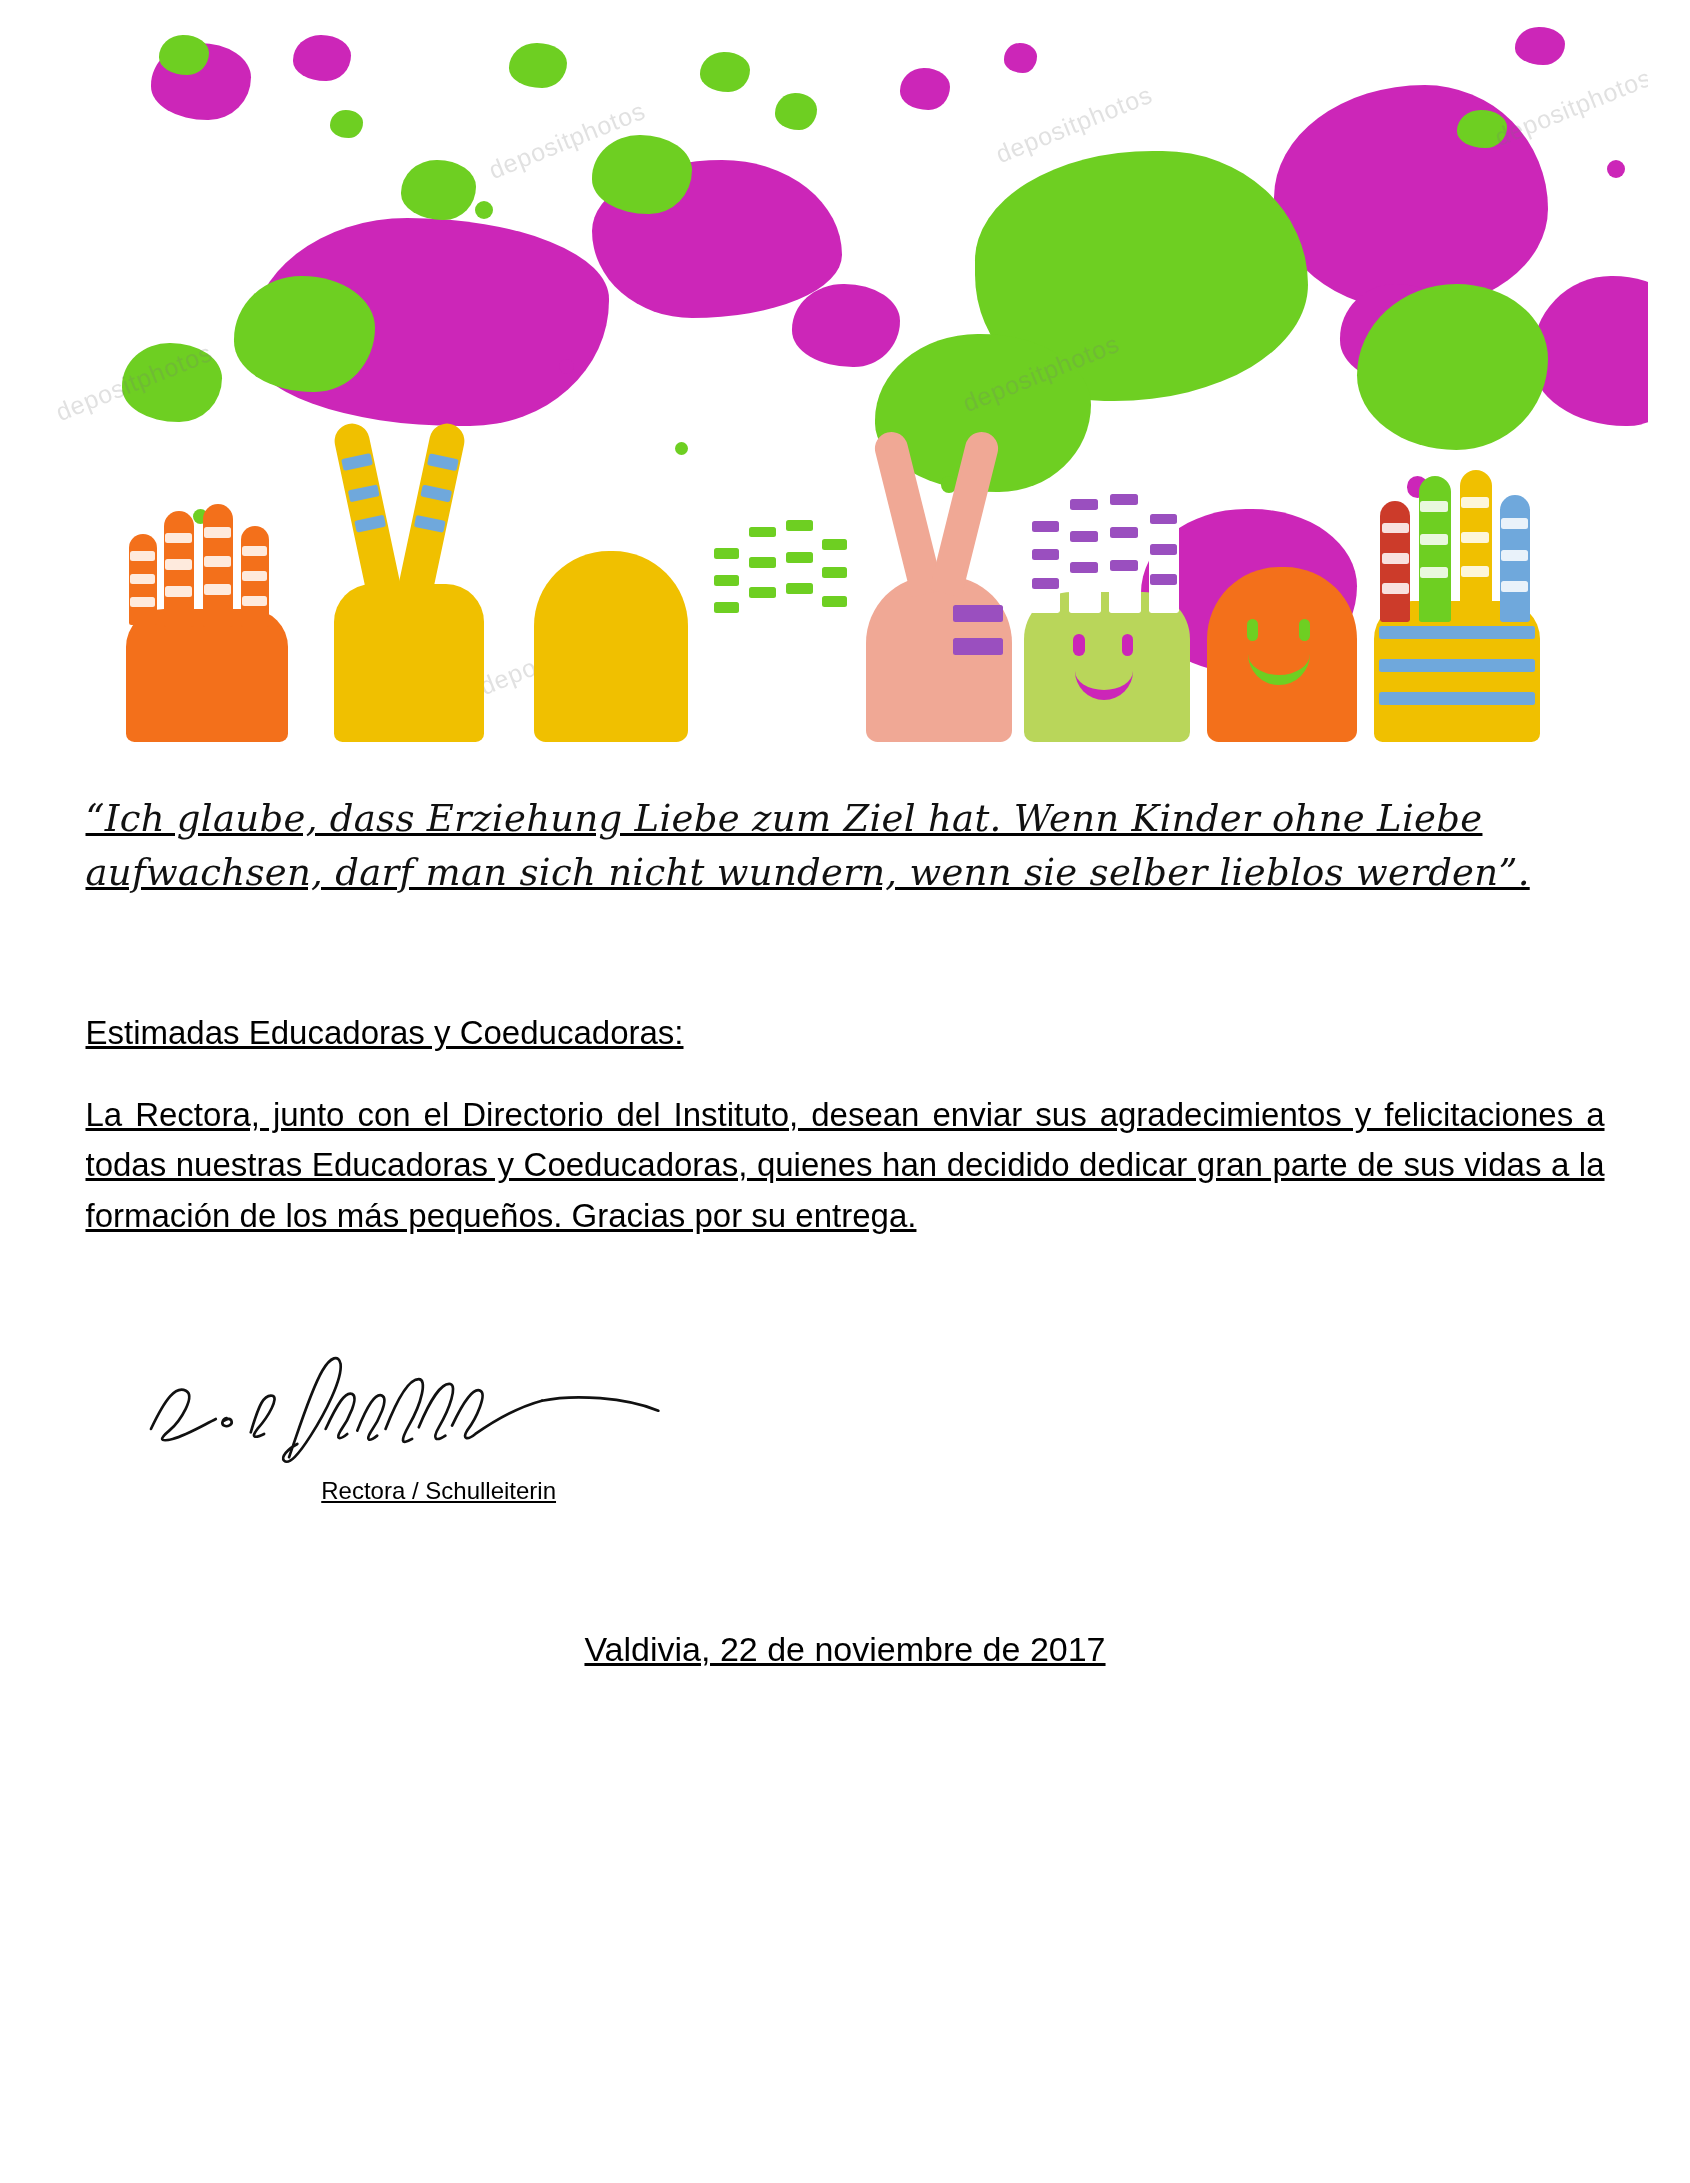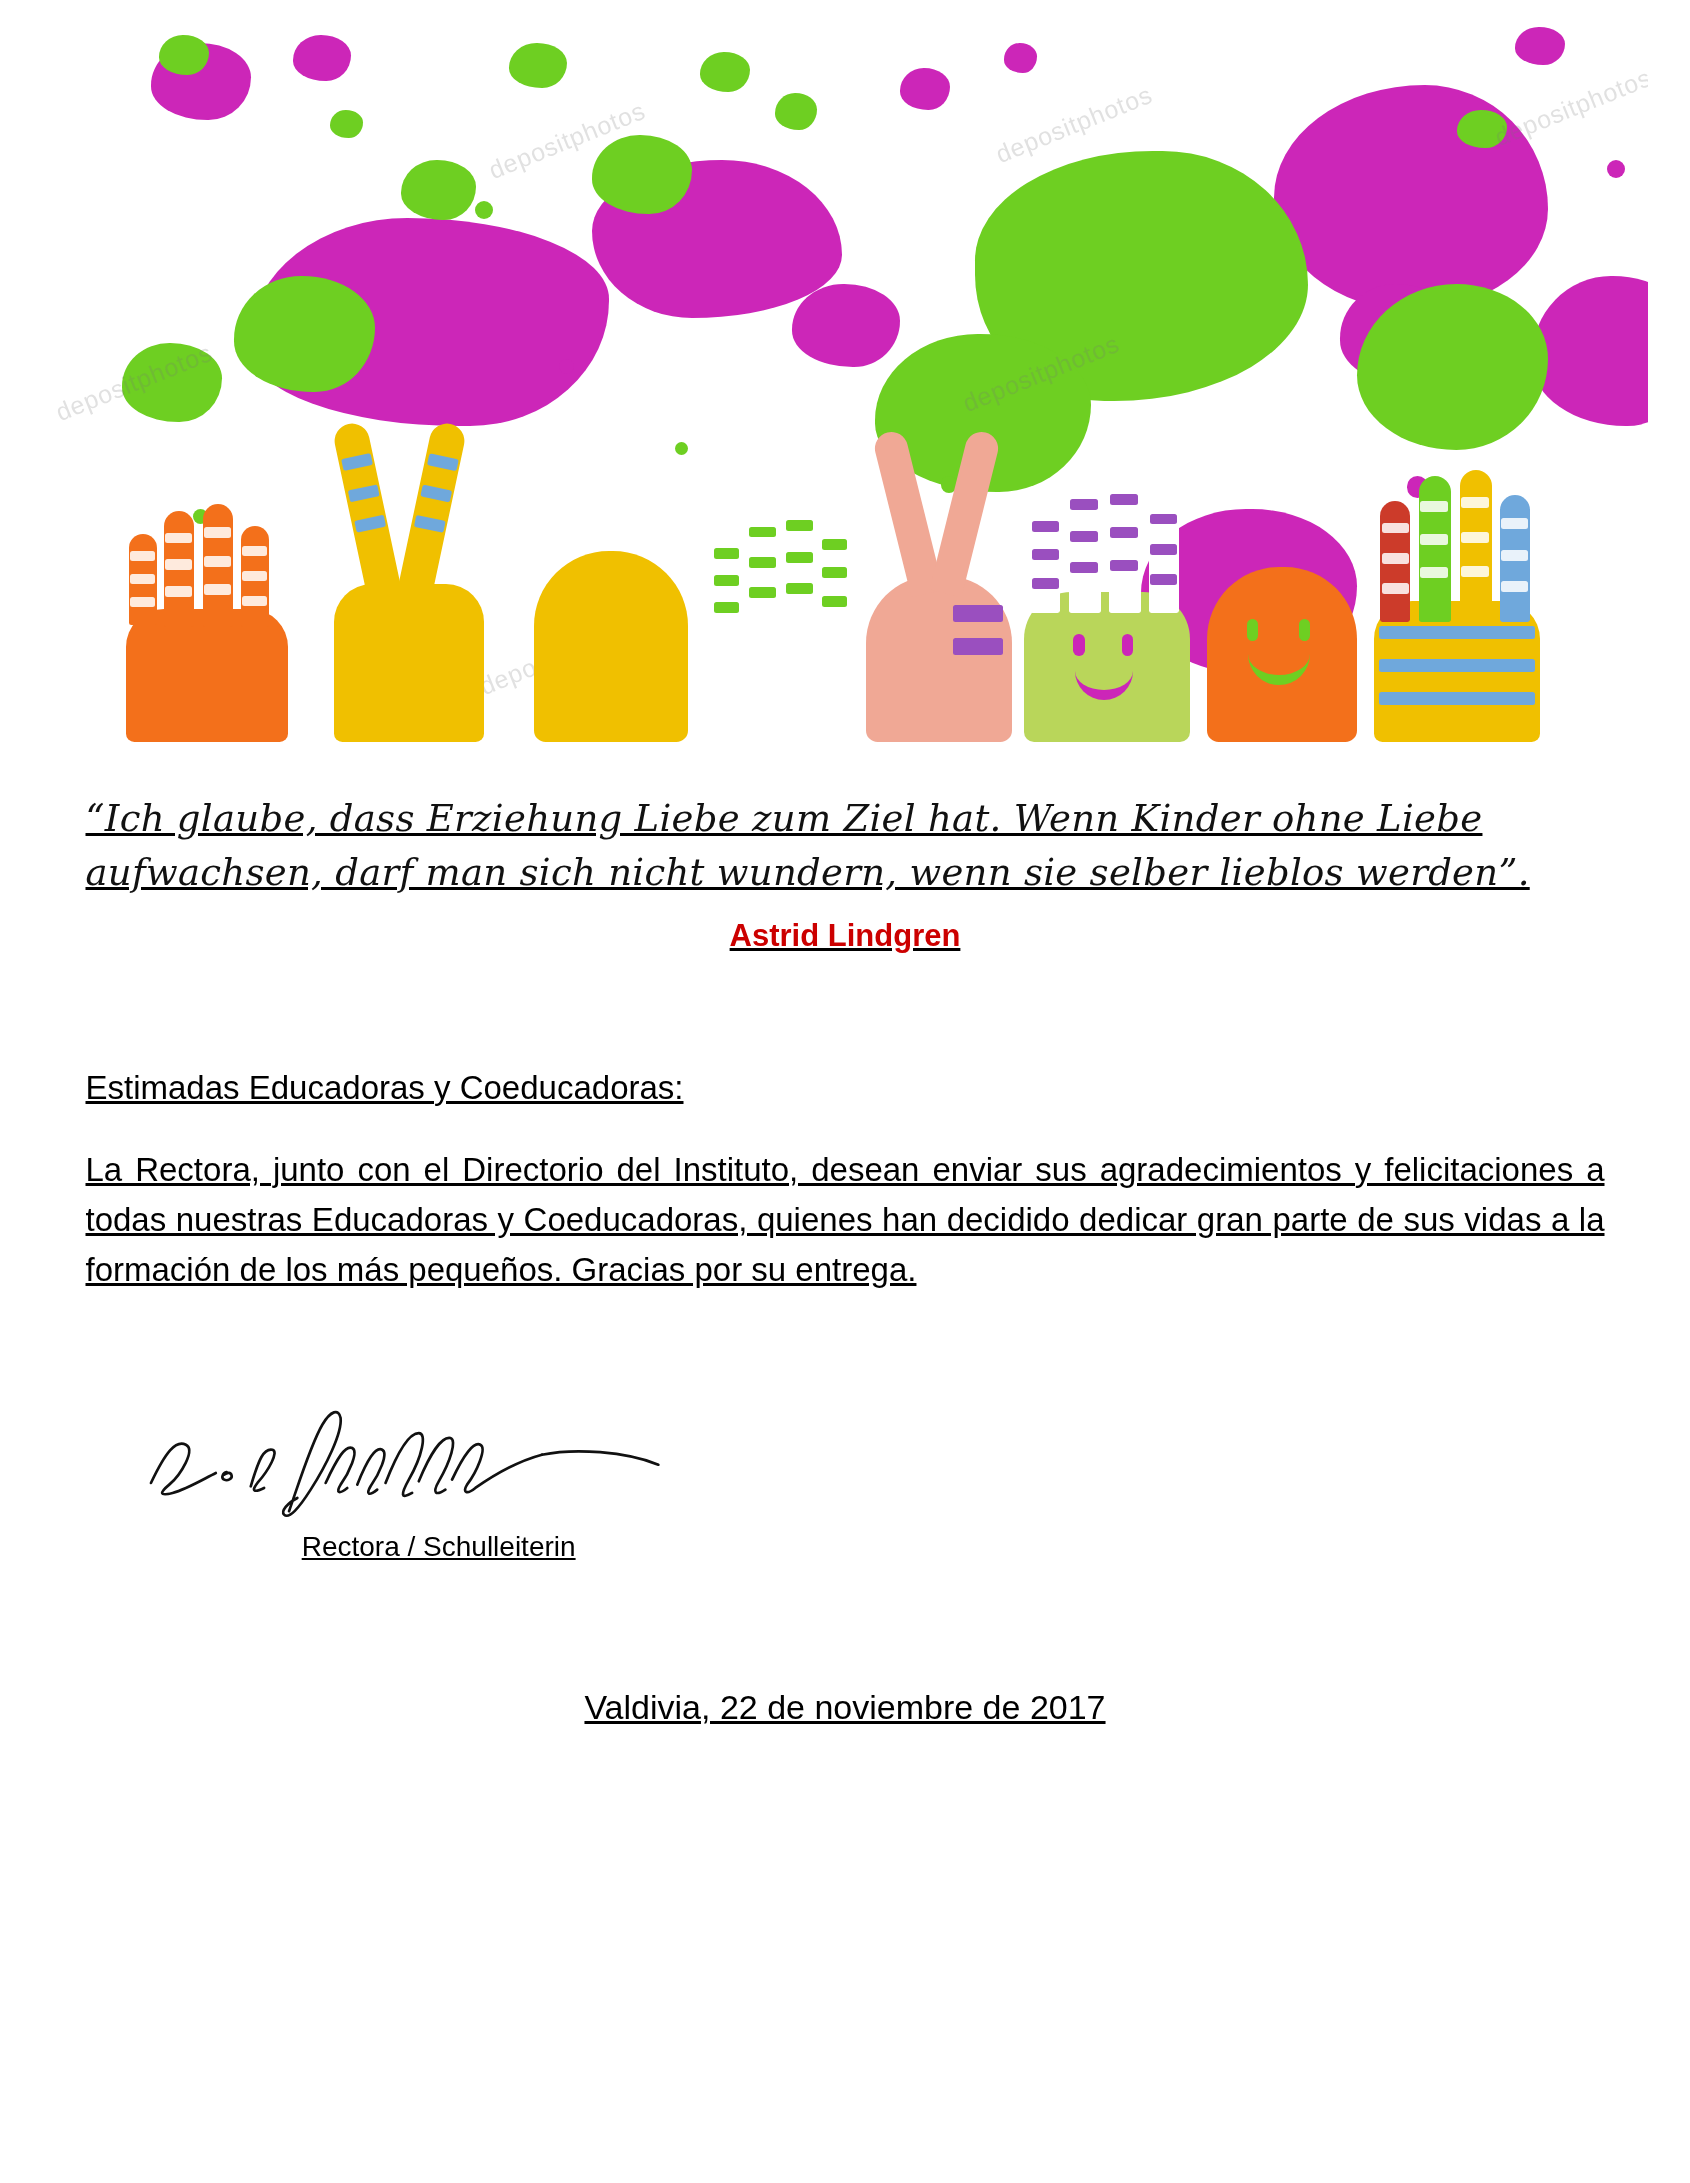--- a/index.html
+++ b/index.html
@@ -139,21 +139,21 @@
   }
   .sig-img {
     height: 125px;
     position: relative;
   }
   .sig-name {
     font-size: 33px;
     margin-top: -11.6px;
   }
   .sig-role {
-    font-size: 28px;
+    font-size: 24px;
     margin-top: 3.3px;
   }
 
   .place-date {
     text-align: center;
     font-size: 34px;
     margin-top: 125px;
   }
 </style>
 </head>
@@ -336,21 +336,20 @@
       <div class="stripe" style="left:5px; top:58px; width:156px; height:13.3px; background:#6fa8dc; opacity:1;"></div>
       <div class="stripe" style="left:5px; top:91px; width:156px; height:13.3px; background:#6fa8dc; opacity:1;"></div>
     </div>
 
   </div>
 </div>
 
 <div class="content">
 
   <div class="quote">“Ich glaube, dass Erziehung Liebe zum Ziel hat. Wenn Kinder ohne Liebe aufwachsen, darf man sich nicht wundern, wenn sie selber lieblos werden”.</div>
-  <div class="quote-author">Astrid Lindgren</div>
 
   <div class="salutation">Estimadas Educadoras y Coeducadoras:</div>
 
   <div class="paragraph">La Rectora, junto con el Directorio del Instituto, desean enviar sus agradecimientos y felicitaciones a todas nuestras Educadoras y Coeducadoras, quienes han decidido dedicar gran parte de sus vidas a la formación de los más pequeños. Gracias por su entrega.</div>
 
 
   <div class="signatures">
 
     <div class="sig-block">
       <div class="sig-img">

